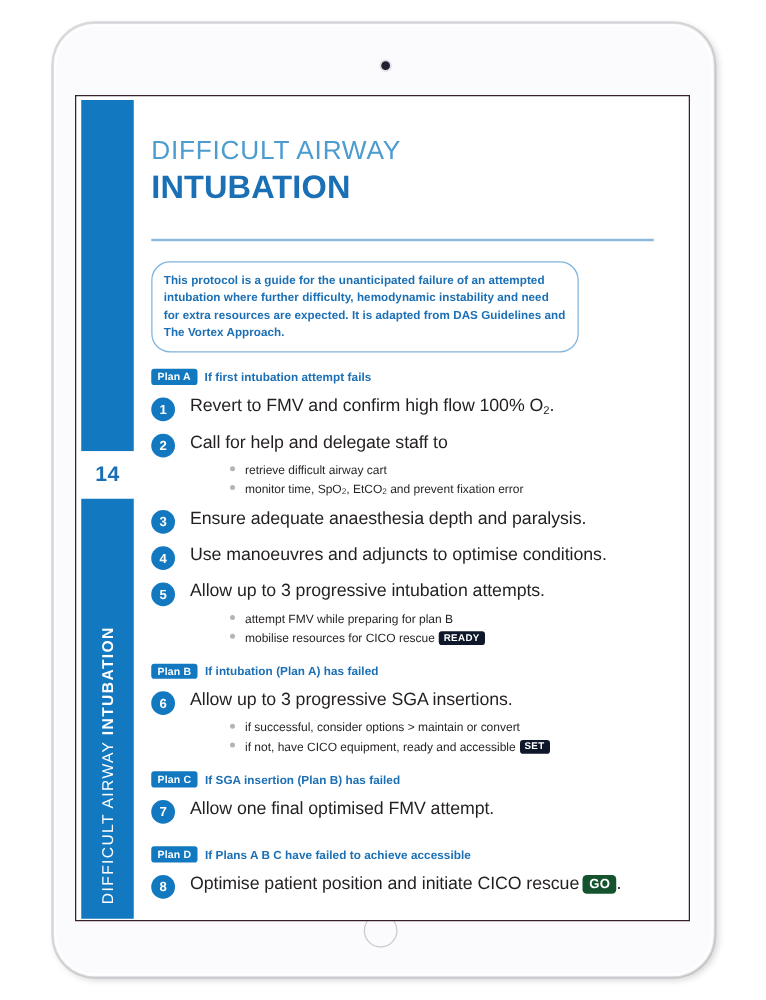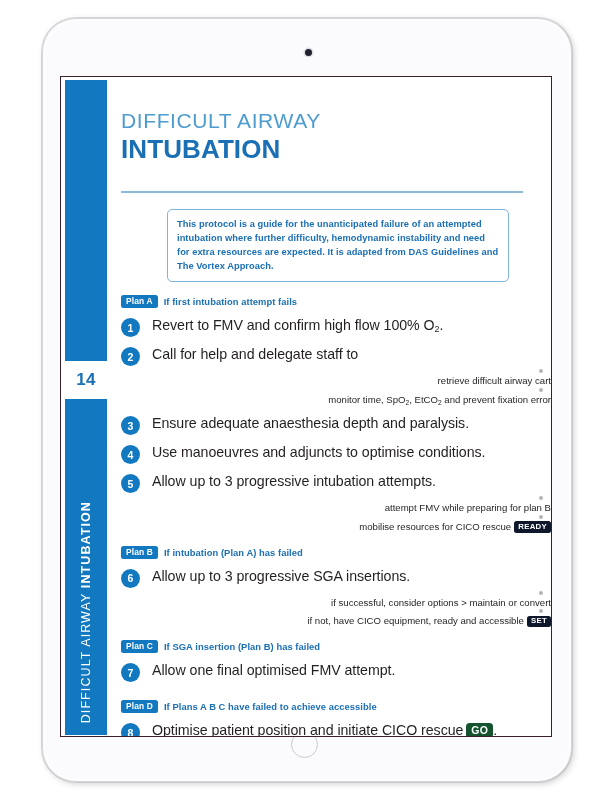--- a/index.html
+++ b/index.html
@@ -114,23 +114,22 @@
     margin-top: 27px;
     width: 402px; height: 1.6px;
     background: #8cb9dc;
   }
 
   
   #intro-box {
     margin-top: 16px;
     width: 342px;
     border: 1px solid #7fb4dc;
-    border-radius: 5px;
+    border-radius: 15px;
     padding: 7px 9px 8px 9px;
-    margin-left: 46px;
   }
   #intro-box p {
     color: #1a6fb5;
     font-size: 9.3px;
     font-weight: bold;
     line-height: 1.52;
     letter-spacing: .05px;
   }
 
   
@@ -174,23 +173,22 @@
     color: #231f20;
     font-size: 14.2px;
     line-height: 1.2;
     letter-spacing: -.05px;
   }
   .step-text sub { font-size: 9px; vertical-align: -.22em; }
 
   
   .subs { margin-top: 5px; margin-left: 63px; }
   .sub {
-    display: flex; align-items: flex-end;
+    display: flex; align-items: center;
     margin-bottom: 2.5px;
-    flex-direction: column;
   }
   .sub-dot {
     flex: 0 0 auto;
     width: 4px; height: 4px; border-radius: 50%;
     background: #b4b4b6;
     margin-right: 8px;
     position: relative; top: -2px;
   }
   .sub-text {
     color: #231f20;

